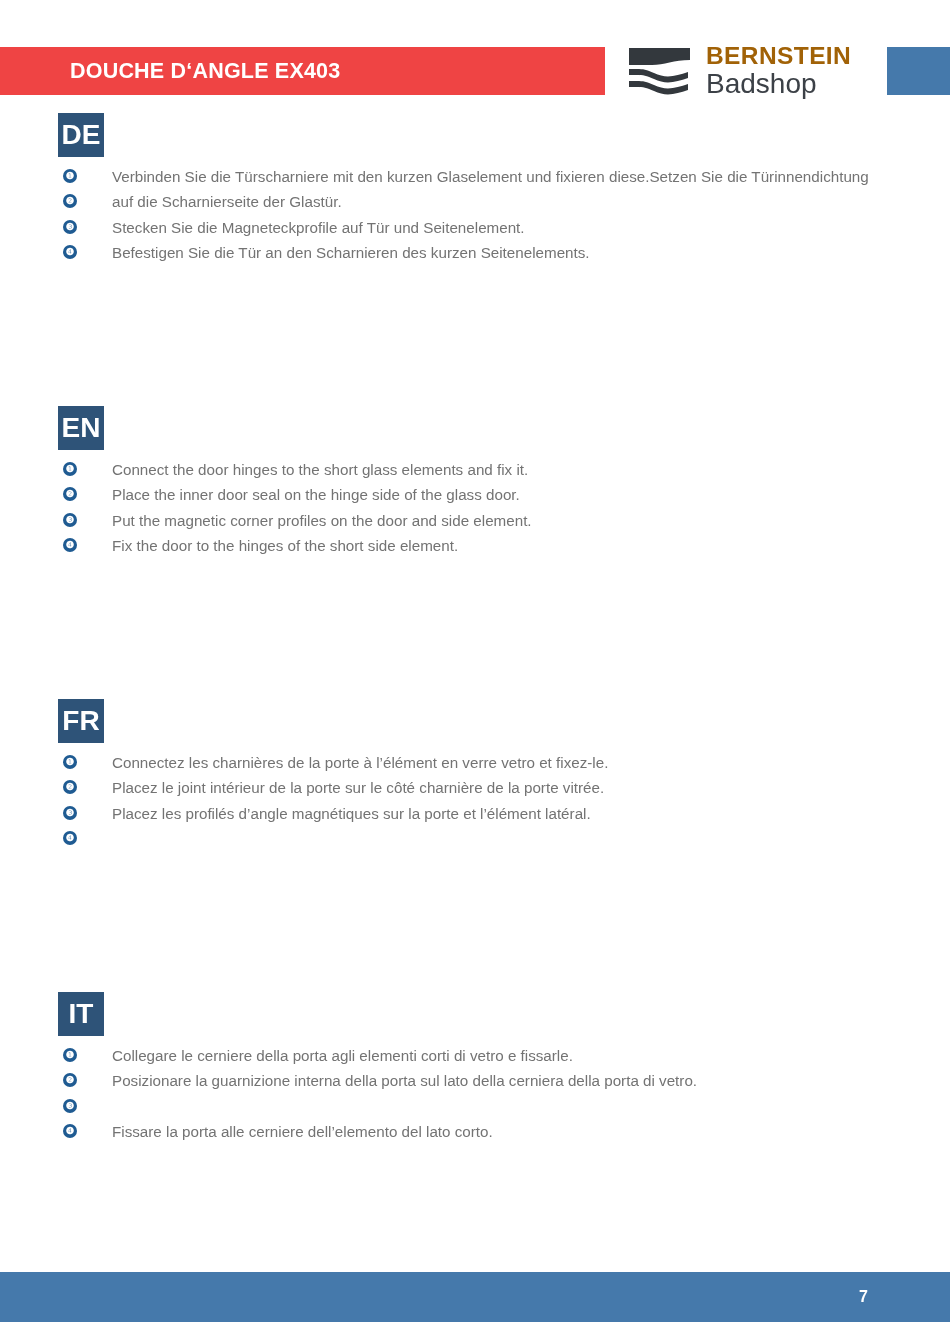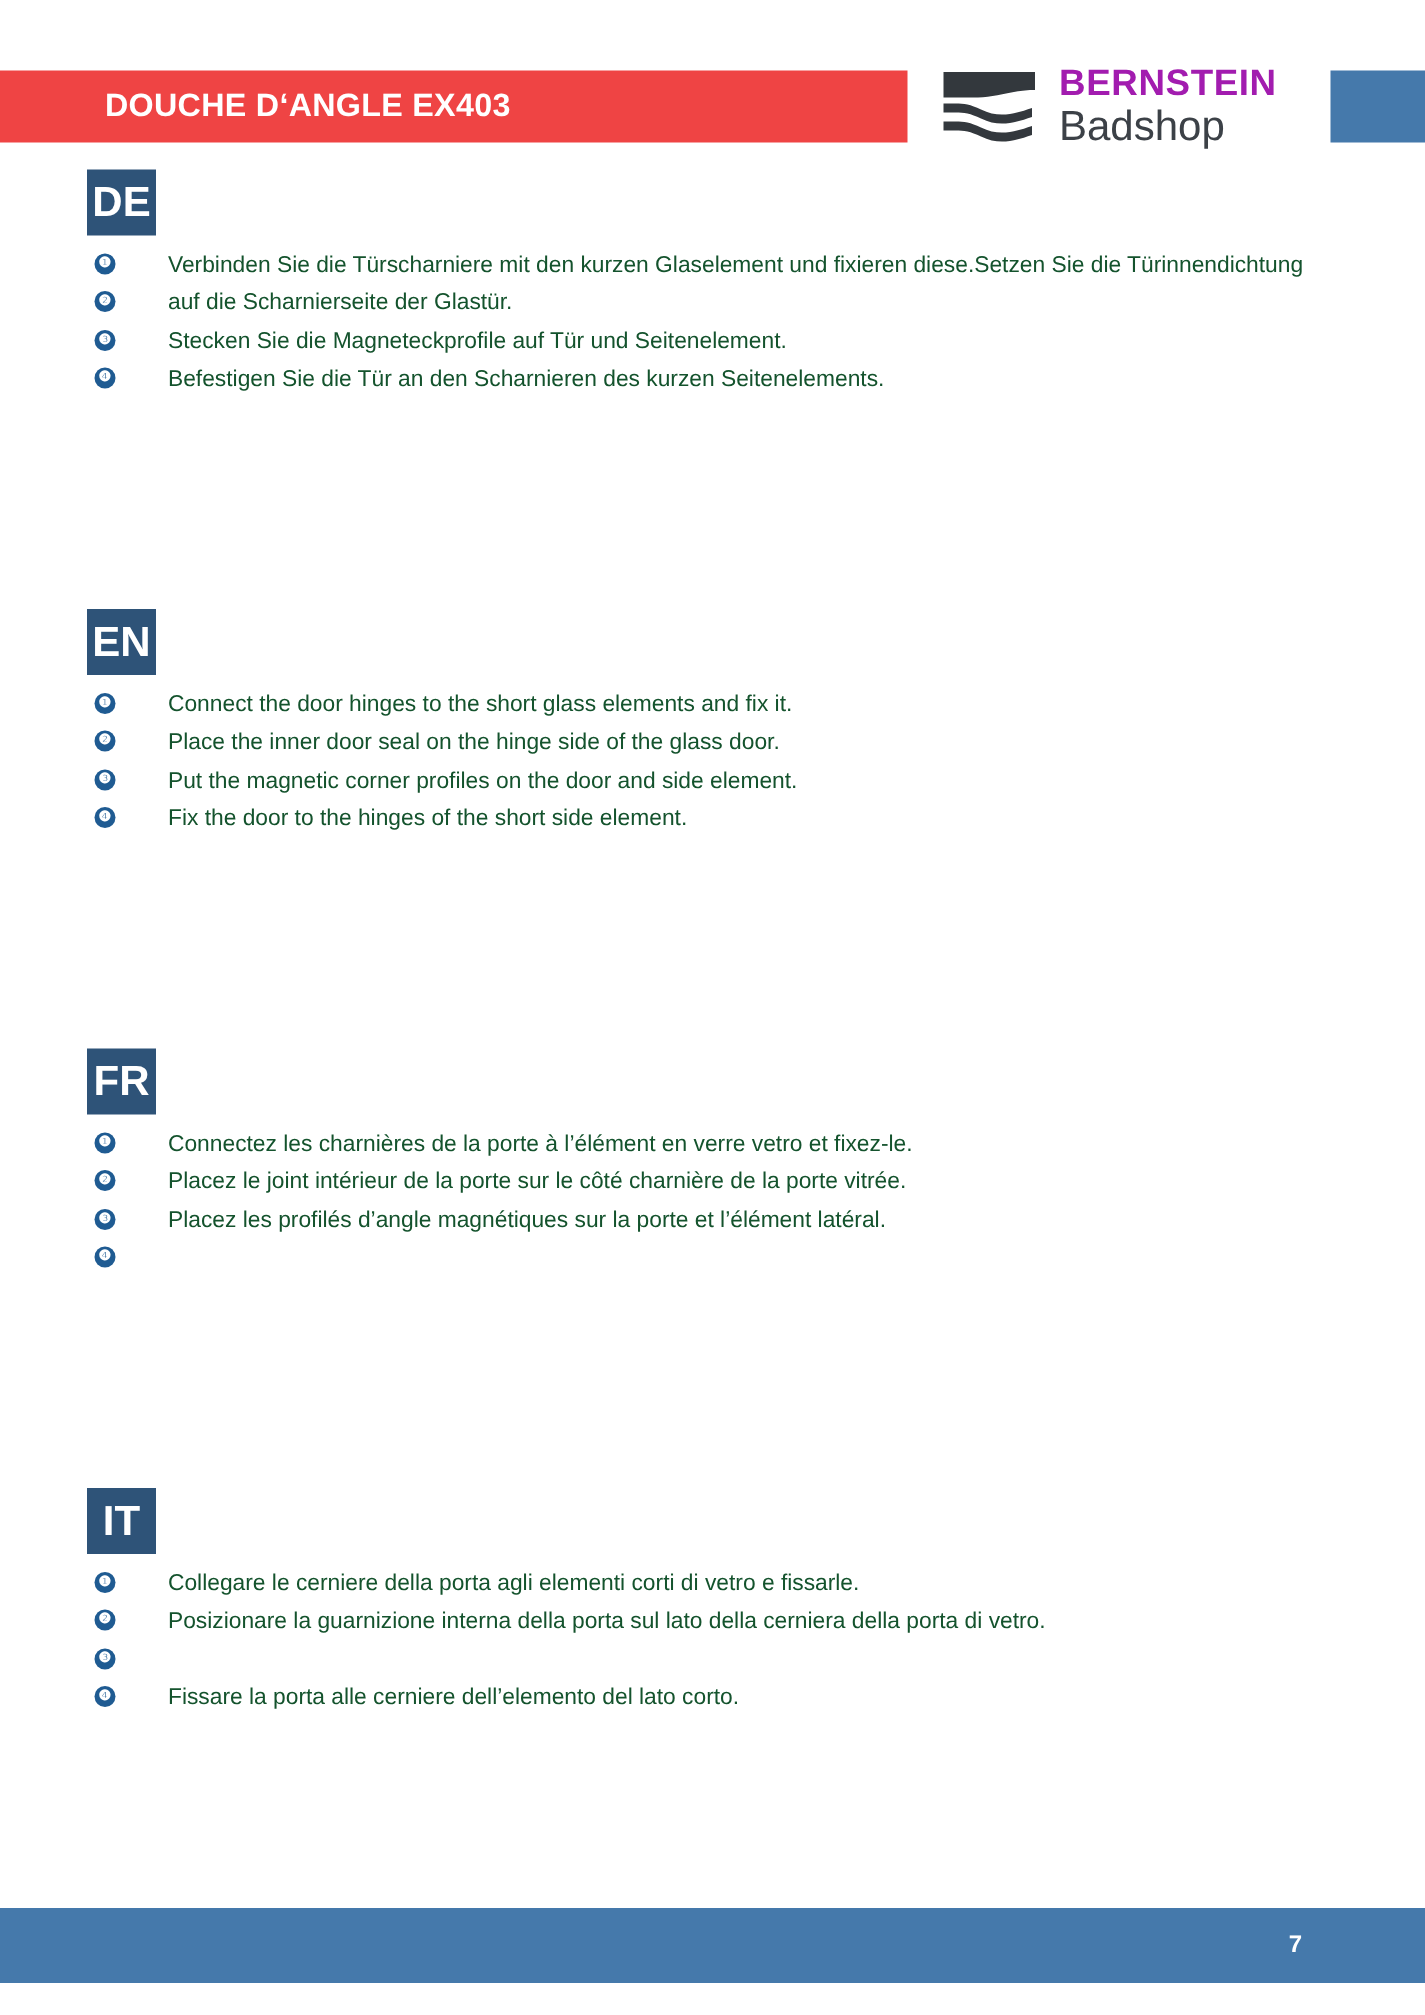--- a/index.html
+++ b/index.html
@@ -65,21 +65,21 @@
     top: 4px;
     width: 66px;
     height: 50px;
   }
   #brand-text-wrap {
     position: absolute;
     left: 78px;
     top: 0;
   }
   #brand-name {
-    color: #a21caf;
+    color: #a16207;
     font-size: 24.5px;
     font-weight: bold;
     letter-spacing: 0.4px;
     line-height: 28px;
     white-space: nowrap;
   }
   #brand-sub {
     color: #3c4147;
     font-size: 28px;
     font-weight: normal;
@@ -130,21 +130,21 @@
     color: #ffffff;
     font-size: 9.5px;
     font-weight: bold;
     line-height: 14px;
     text-align: center;
   }
   .step-text {
     position: absolute;
     left: 112px;
     top: 0;
-    color: #14532d;
+    color: #737373;
     font-size: 15.2px;
     line-height: 18px;
     white-space: nowrap;
   }
 
   
   #footer-band {
     position: absolute;
     left: 0;
     top: 1272px;

